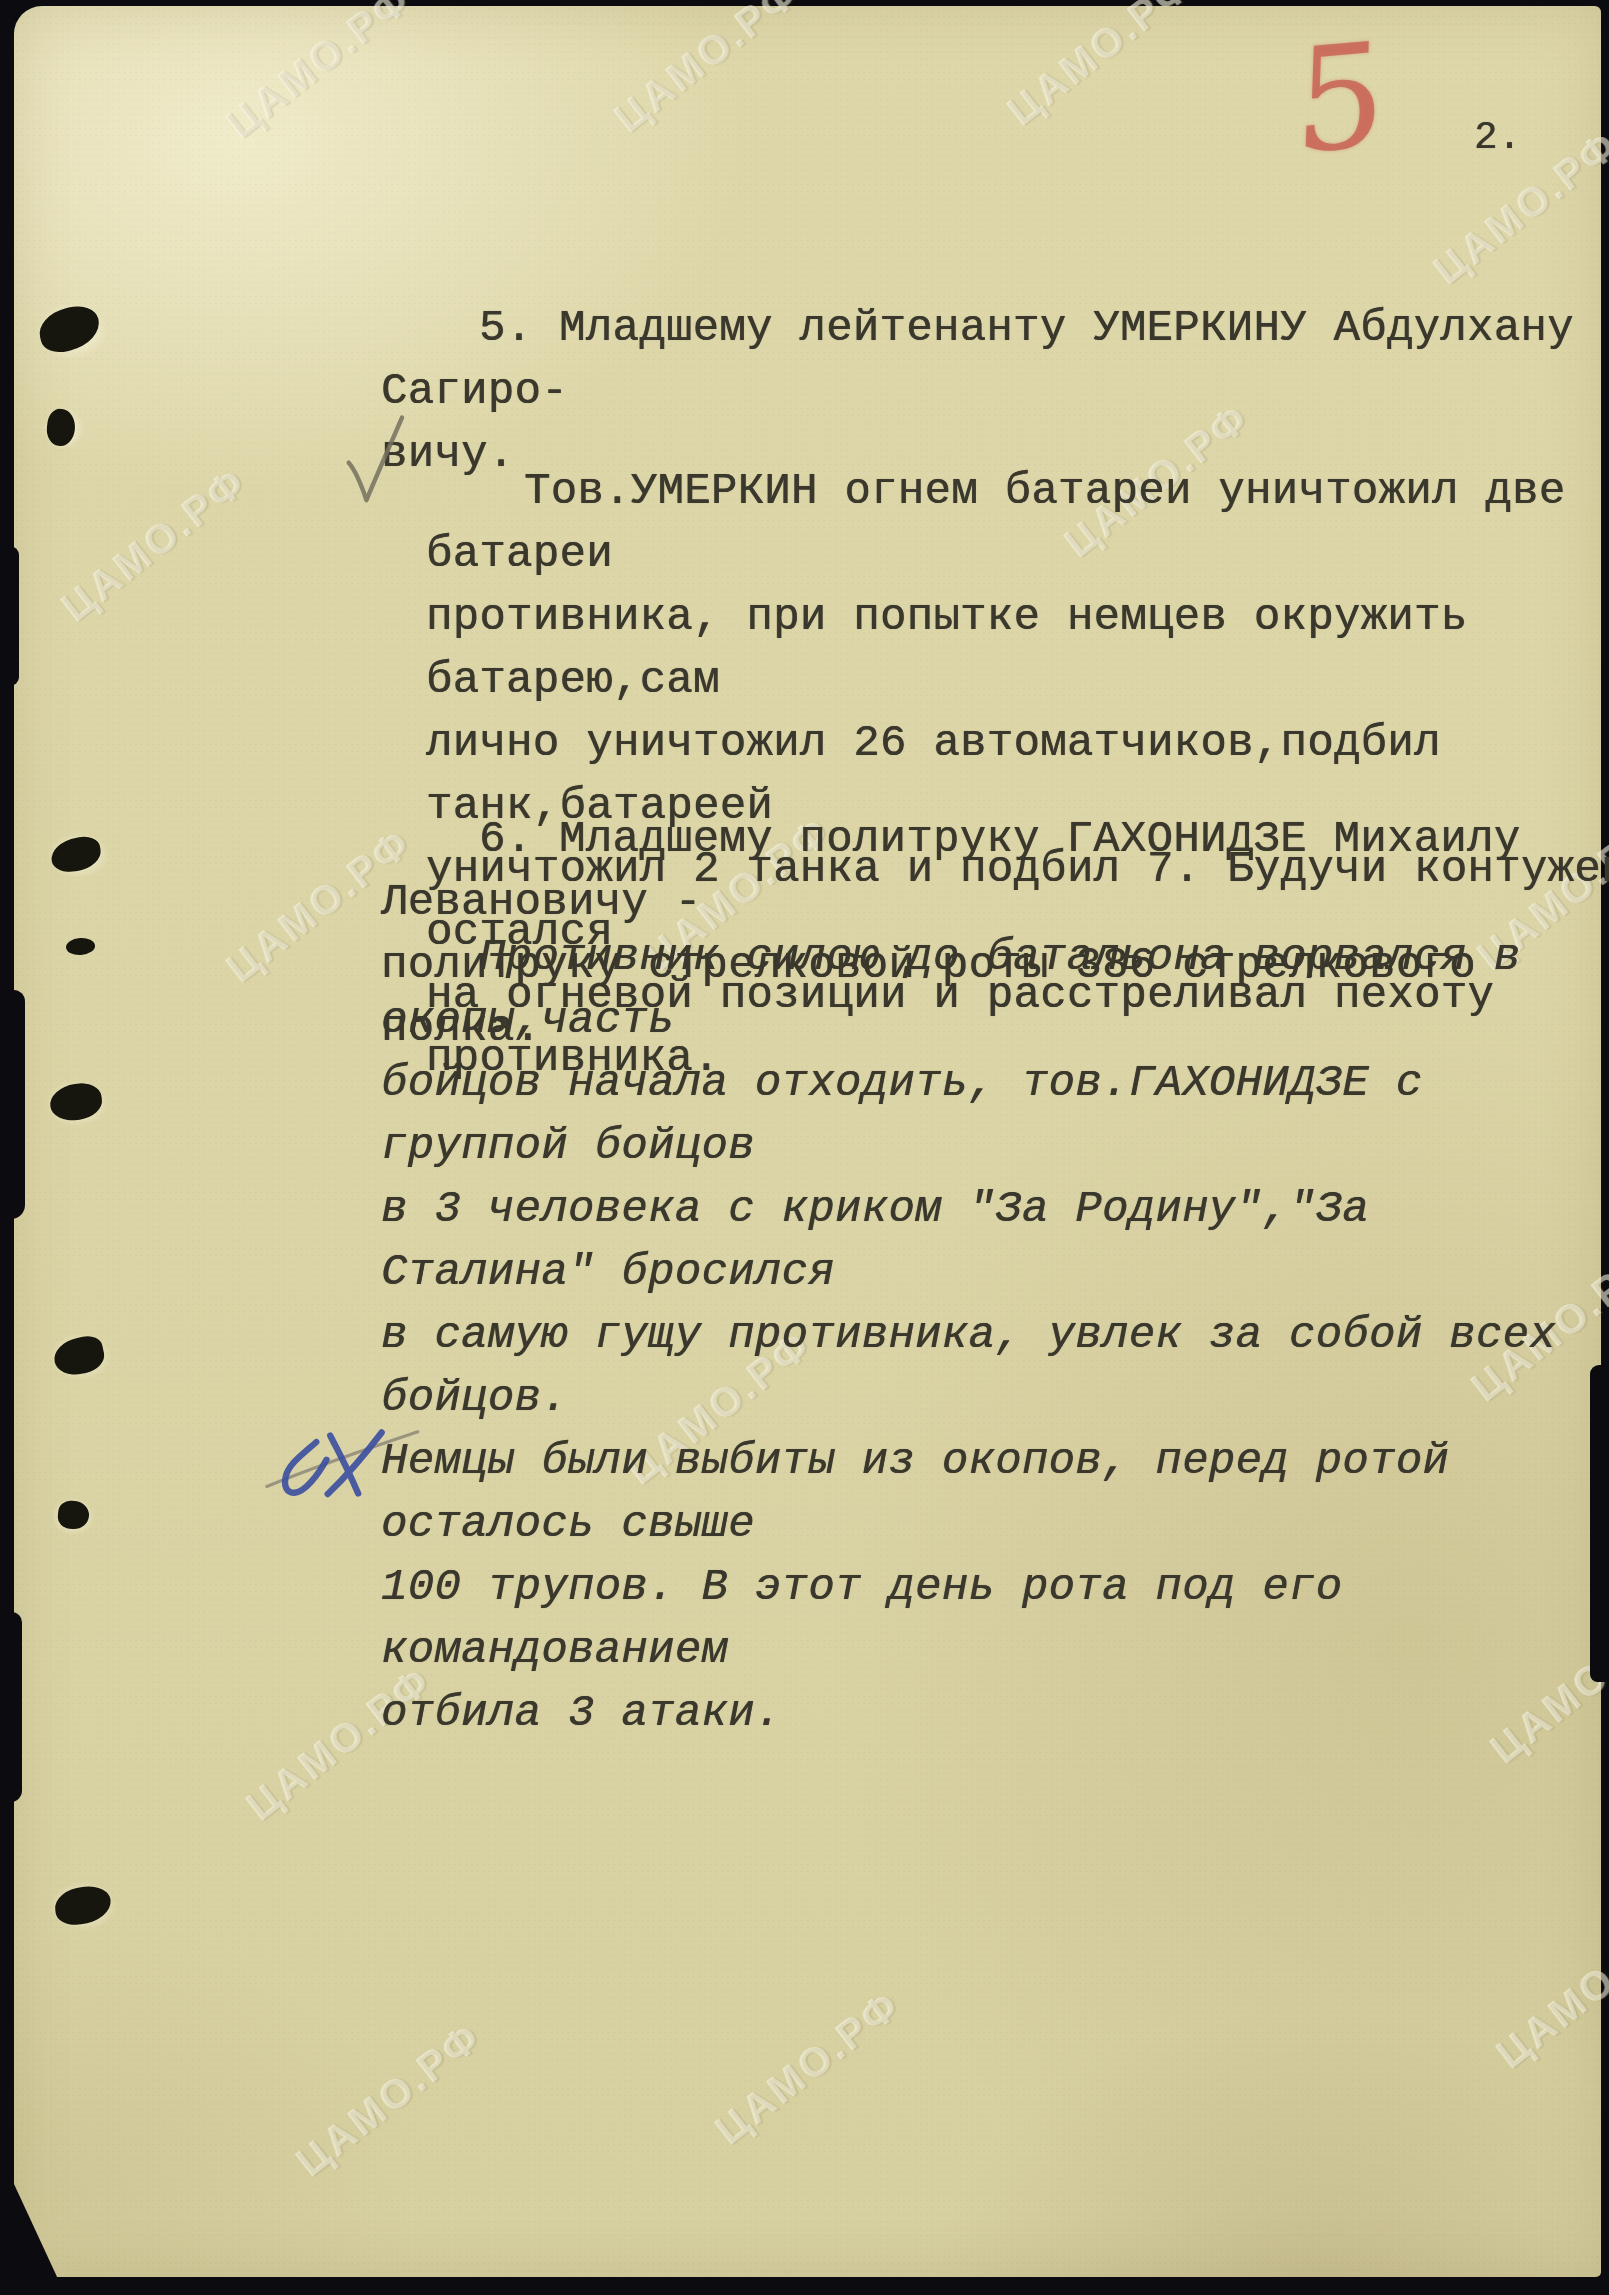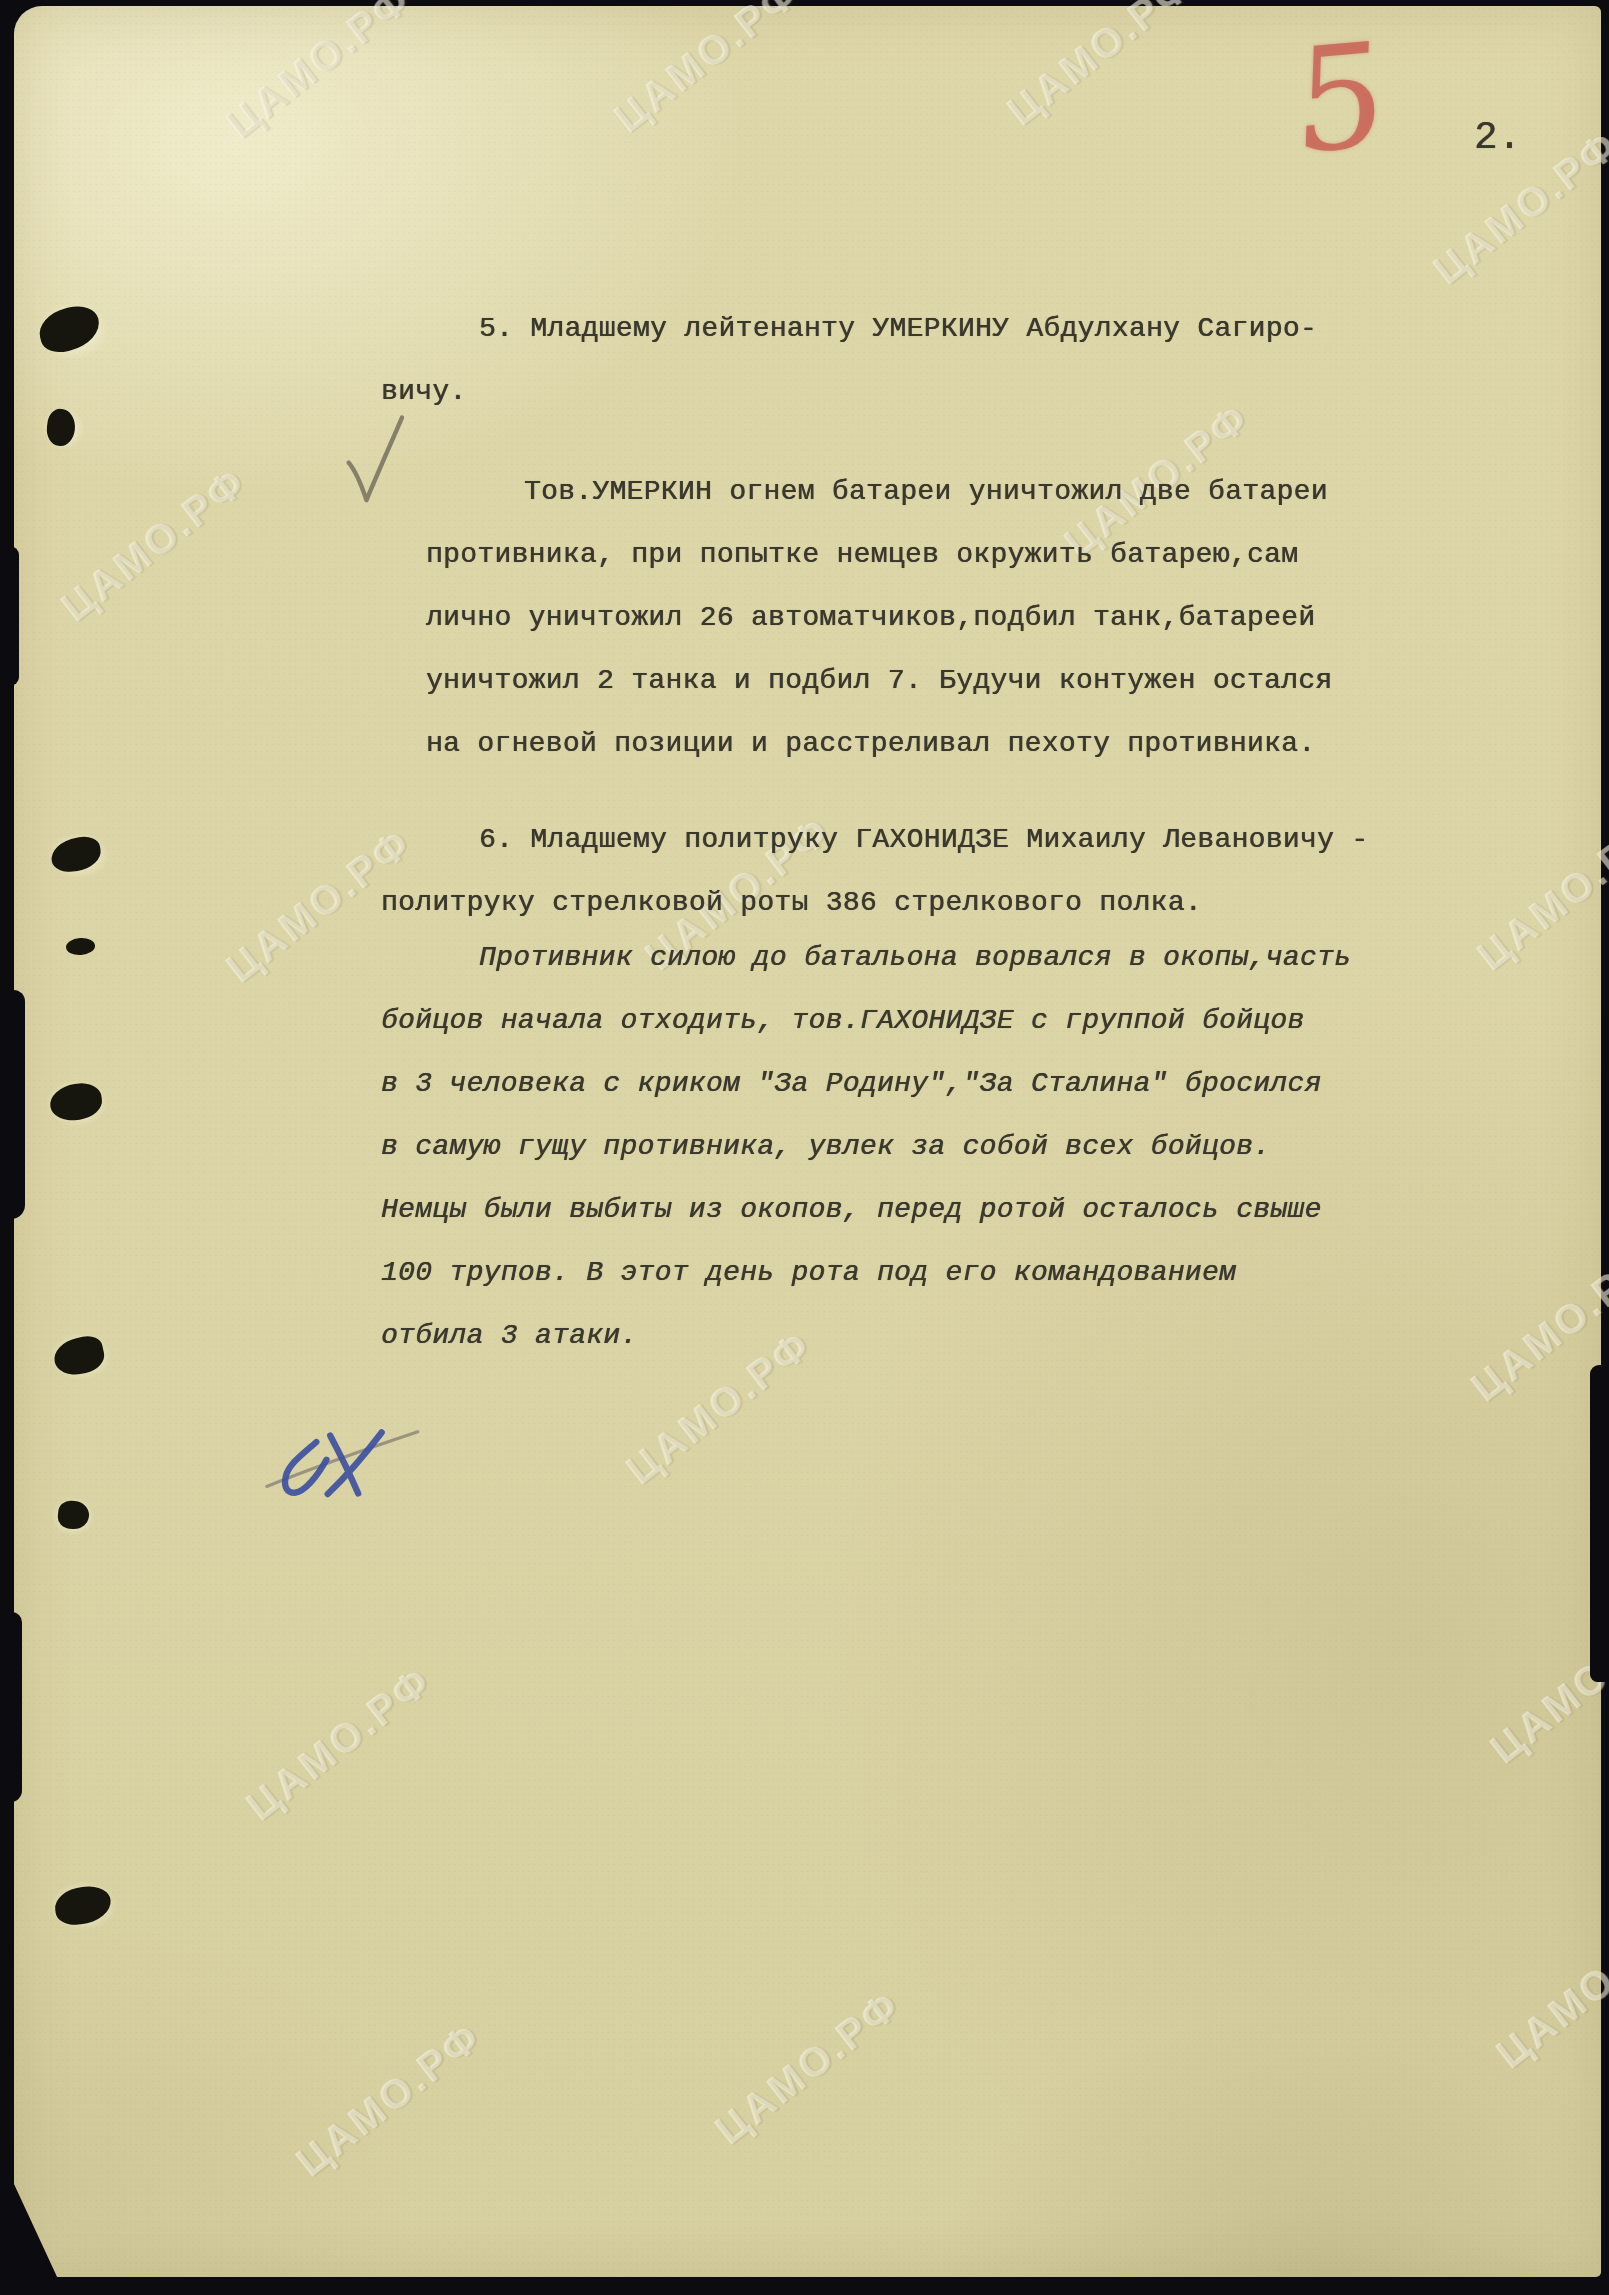--- a/index.html
+++ b/index.html
@@ -41,21 +41,21 @@
     letter-spacing: 3.2px;
     color: rgba(247, 243, 219, 0.34);
     text-shadow: 1.3px 1.3px 1.3px rgba(105, 95, 55, 0.16), -0.6px -0.6px 0.6px rgba(255, 255, 246, 0.38);
     transform: rotate(-38deg);
     white-space: nowrap;
     pointer-events: none;
   }
   .typed {
     position: absolute;
     font-family: "Liberation Mono", "DejaVu Sans Mono", monospace;
-    font-size: 28px;
+    font-size: 44px;
     line-height: 63px;
     color: #3a382d;
     text-shadow: 0.4px 0 0 rgba(58, 56, 45, 0.85), -0.3px 0.3px 0 rgba(58, 56, 45, 0.35), 0 0 1.3px rgba(58,56,45,0.25);
     white-space: pre-line;
     letter-spacing: 0.3px;
   }
   .para { left: 381px; width: 1206px; text-indent: 98px; }
   .p-5h { top: 297px; }
   .p-5b { top: 460px; margin-left: 45px; }
   .p-6h { top: 808px; }

